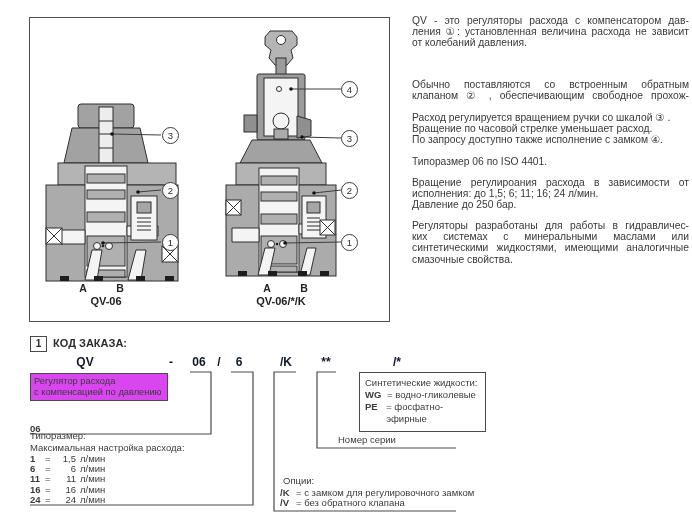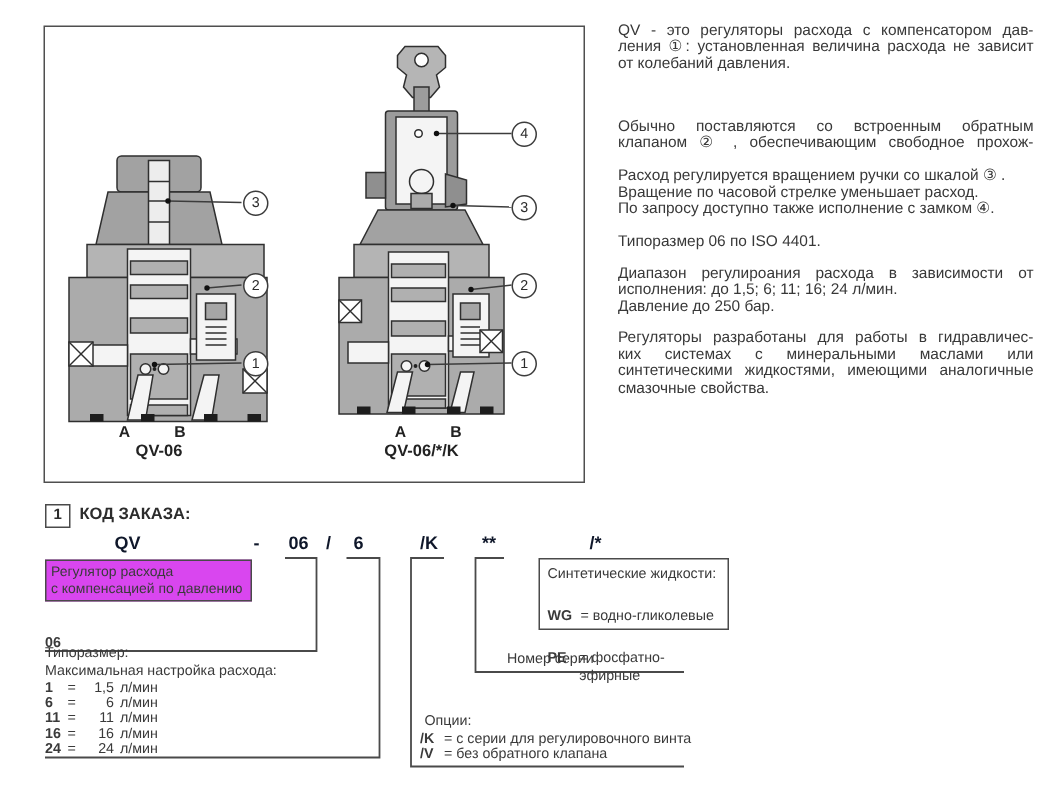--- a/index.html
+++ b/index.html
@@ -30,23 +30,23 @@
   .family-box{left:30px;top:373px;width:138px;height:28px;border:1.2px solid #4a4a4a;background:#d946ef;
     font-size:9.3px;line-height:11px;padding:2px 3px;box-sizing:border-box;z-index:2;}
   .small-lbl{position:absolute;font-size:9.5px;line-height:10.5px;color:#3a3a3a;z-index:2;}
   .bold{font-weight:bold;}
   .flow-row,.opt-row,.fluid-row{display:flex;font-size:9.5px;line-height:10.2px;}
   .flow-code{width:15px;font-weight:bold;}
   .flow-eq{width:13px;}
   .flow-val{width:18px;text-align:right;margin-right:4px;}
   .opt-code{width:16px;font-weight:bold;}
   .fluid-code{width:22px;font-weight:bold;}
-  .fluids-box{left:359px;top:372px;width:127px;height:48px;border:1.2px solid #4a4a4a;background:#fff;
+  .fluids-box{left:359px;top:372px;width:127px;height:60px;border:1.2px solid #4a4a4a;background:#fff;
     padding:4px 5px;box-sizing:border-box;z-index:2;}
-  .fluids-box .fluid-row{line-height:12px;margin-top:16px;}
+  .fluids-box .fluid-row{line-height:12px;}
   .fluids-title{font-size:9.5px;line-height:12px;}
 </style>
 </head>
 <body>
 
 <div class="abs fig-box"></div>
 
 <svg class="abs art" viewBox="0 0 692 527" xmlns="http://www.w3.org/2000/svg">
 
   <g stroke="#2f2f2f" stroke-width="1" fill="none">
@@ -194,21 +194,21 @@
 </div>
 <div class="para" style="top:112px;">
   <div>Расход регулируется вращением ручки со шкалой ③ .</div>
   <div>Вращение по часовой стрелке уменьшает расход.</div>
   <div>По запросу доступно также исполнение с замком ④.</div>
 </div>
 <div class="para" style="top:156px;">
   <div>Типоразмер 06 по ISO 4401.</div>
 </div>
 <div class="para" style="top:177px;">
-  <div class="jl">Диапазон регулироания расхода в зависимости от</div>
+  <div class="jl">Вращение регулироания расхода в зависимости от</div>
   <div>исполнения: до 1,5; 6; 11; 16; 24 л/мин.</div>
   <div>Давление до 250 бар.</div>
 </div>
 <div class="para" style="top:220px;">
   <div class="jl">Регуляторы разработаны для работы в гидравличес-</div>
   <div class="jl">ких системах с минеральными маслами или</div>
   <div class="jl">синтетическими жидкостями, имеющими аналогичные</div>
   <div>смазочные свойства.</div>
 </div>
 
@@ -263,21 +263,21 @@
       <span class="flow-eq">=</span>
       <span class="flow-val">24</span>
       <span>л/мин</span>
   </div>
 </div>
 
 <div class="small-lbl" style="left:283px;top:476px;">Опции:</div>
 <div class="small-lbl" style="left:280px;top:488px;">
   <div class="opt-row">
     <span class="opt-code">/K</span>
-      <span>= с серии для регулировочного винта</span>
+      <span>= с замком для регулировочного замком</span>
   </div>
   <div class="opt-row">
     <span class="opt-code">/V</span>
       <span>= без обратного клапана</span>
   </div>
 </div>
 
 <div class="small-lbl" style="left:322px;top:435px;padding-left:16px;">Номер серии</div>
 
 <div class="abs fluids-box">

